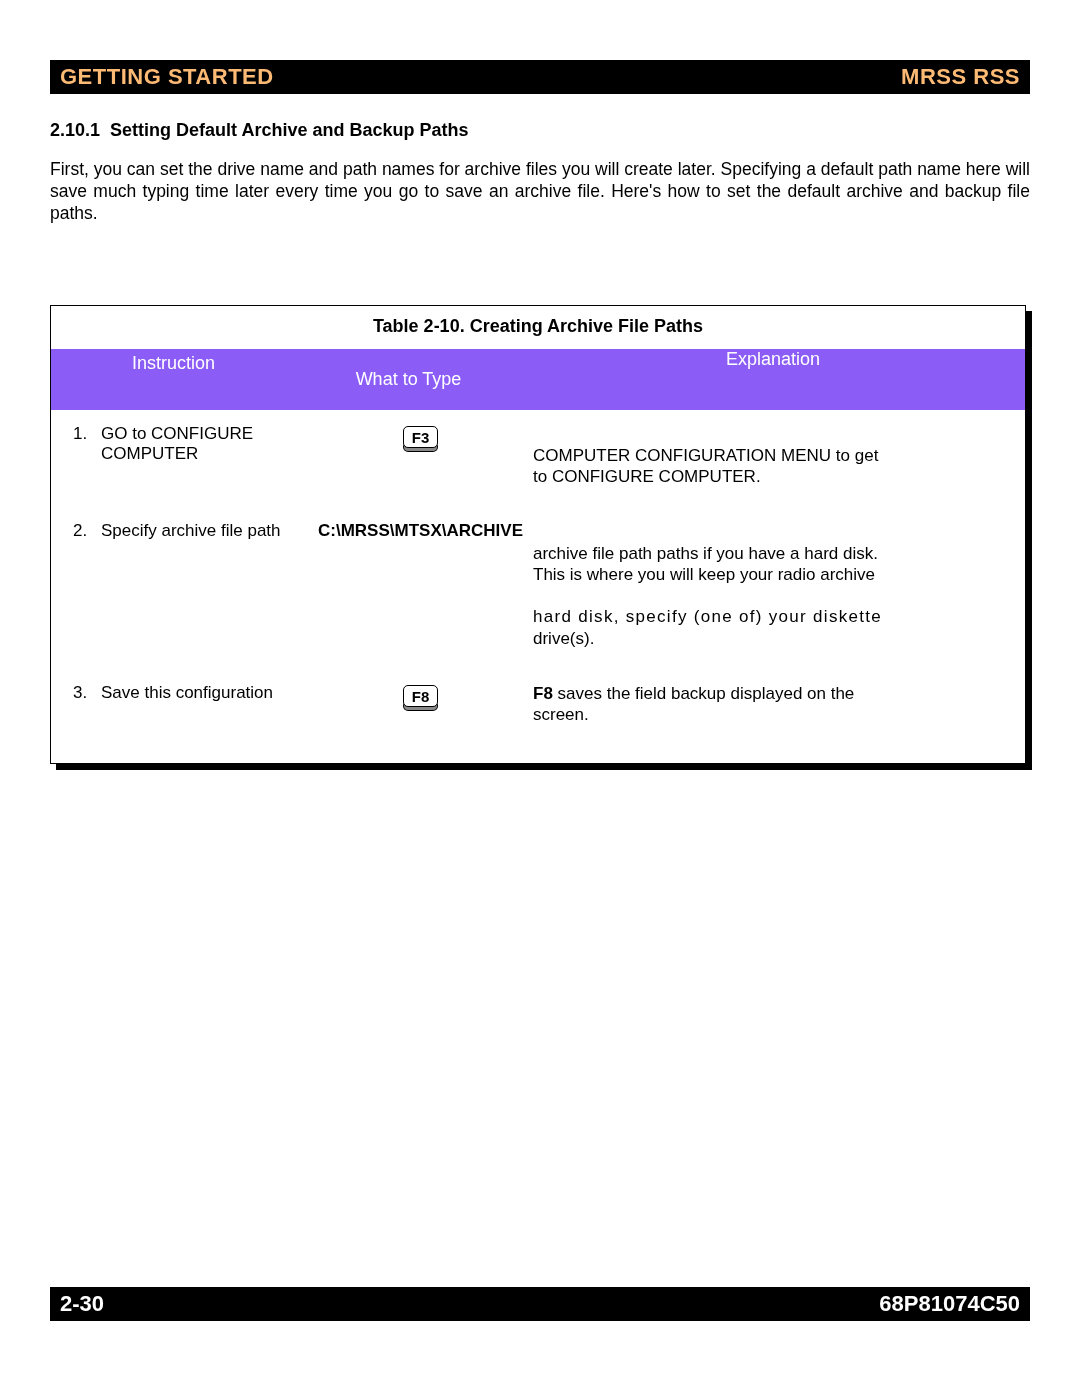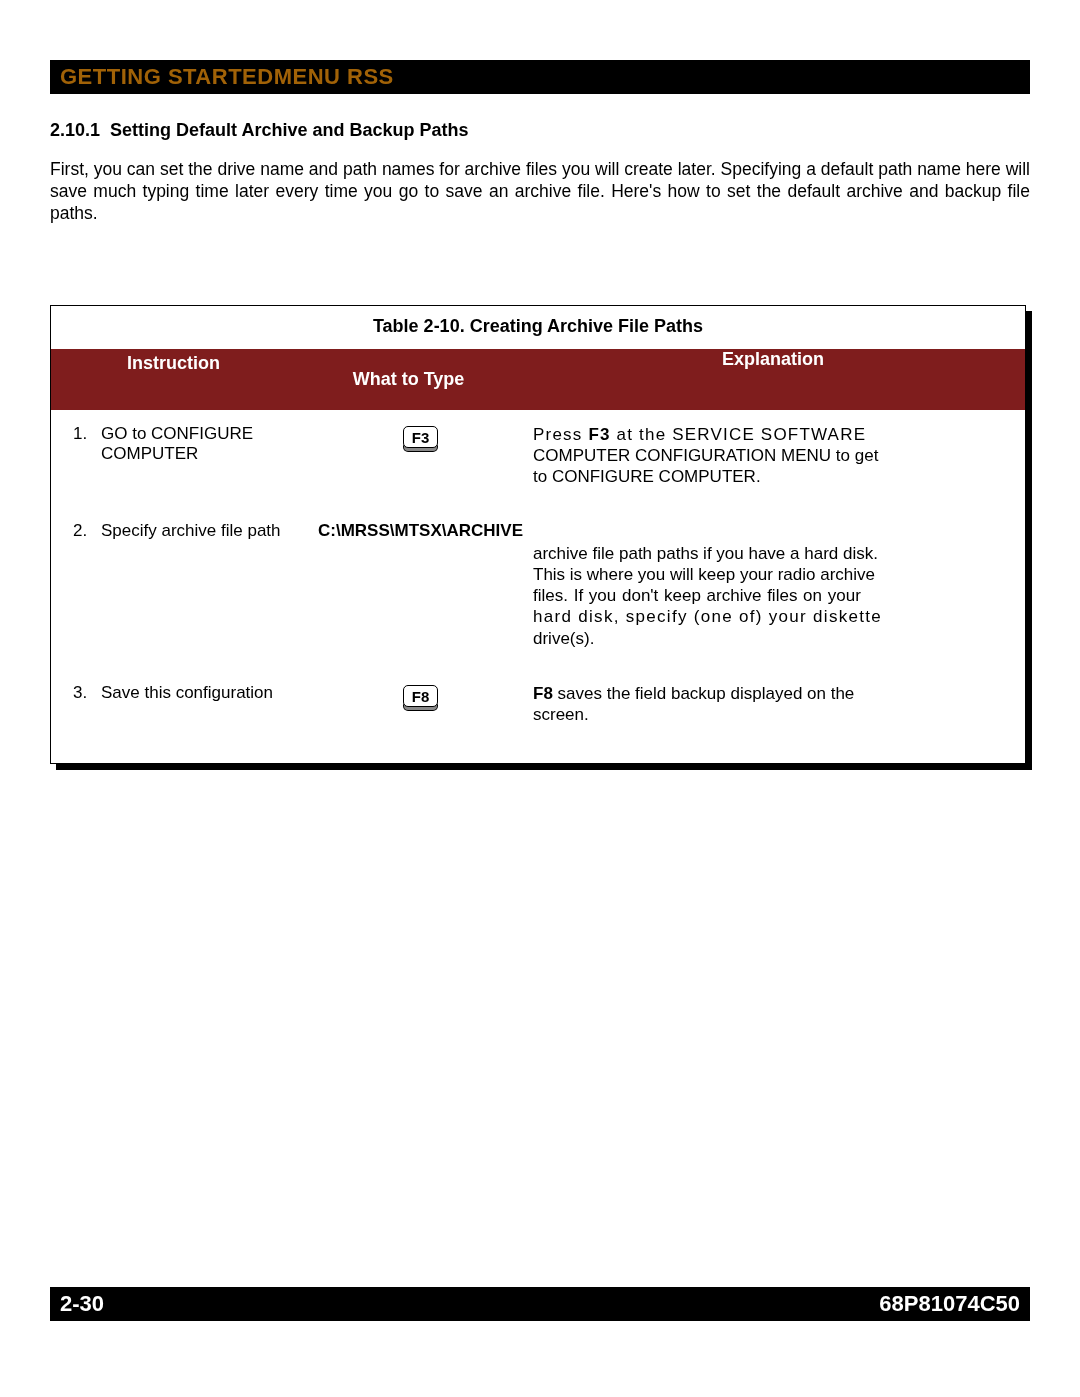--- a/index.html
+++ b/index.html
@@ -13,23 +13,24 @@
   }
   .page {
     box-sizing: border-box;
     width: 1080px;
     height: 1397px;
     padding: 60px 50px 40px 50px;
     position: relative;
   }
   .header-bar {
     display: flex;
+    justify-content: space-between;
     align-items: center;
     background: #000;
-    color: #a16207;
+    color: #fdba74;
     font-weight: bold;
     font-size: 22px;
     padding: 4px 10px;
     letter-spacing: 0.5px;
   }
   .section-heading {
     font-weight: bold;
     font-size: 18px;
     margin: 26px 0 18px 0;
   }
@@ -46,23 +47,23 @@
     margin: 0 4px 0 0;
   }
   .table-title {
     text-align: center;
     font-weight: bold;
     font-size: 18px;
     padding: 10px 0 12px 0;
   }
   .col-header-row {
     display: flex;
-    background: #7f1d1d;
+    background: #8b5cf6;
     color: #fff;
-    font-weight: bold;
+    font-weight: normal;
     font-size: 18px;
   }
   .col-header-row .col1 { width: 245px; text-align: center; padding: 4px 0; }
   .col-header-row .col2 { width: 225px; text-align: center; padding: 20px 0; }
   .col-header-row .col3 { flex: 1; text-align: center; padding: 0 0; }
   .table-body {
     padding: 14px 22px 20px 22px;
     display: flex;
     flex-direction: column;
     gap: 34px;
@@ -126,21 +127,21 @@
     font-weight: bold;
   }
 </style>
 </head>
 <body>
 
 <div class="page">
 
   <div class="header-bar">
     <span>GETTING STARTED</span>
-    <span>MENU RSS</span>
+    <span>MRSS RSS</span>
   </div>
 
   <div class="section-heading">
     <span>2.10.1</span>
     &nbsp;<span>Setting Default Archive and Backup Paths</span>
   </div>
 
   <div class="intro-paragraph">First, you can set the drive name and path names for archive files you will create later. Specifying a default path name here will save much typing time later every time you go to save an archive file. Here's how to set the default archive and backup file paths.</div>
 
   <div class="table-block">
@@ -157,41 +158,39 @@
           <span class="num">1.</span>
           <span>
             <span>GO to CONFIGURE</span><br>
             <span>COMPUTER</span>
           </span>
         </div>
         <div class="col2">
           <span class="keycap">F3</span>
         </div>
         <div class="col3">
-          <span class="row1-exp-line1">
-            <span>Press </span><span class="bold">F3</span><span> at the SERVICE SOFTWARE</span>
-          </span><br>
+          <br>
           <span>COMPUTER CONFIGURATION MENU to get</span><br>
           <span>to CONFIGURE COMPUTER.</span>
         </div>
       </div>
 
       <div class="tbl-row">
         <div class="col1">
           <span class="num">2.</span>
           <span>Specify archive file path</span>
         </div>
         <div class="col2">
           <span class="path-bold">C:\MRSS\MTSX\ARCHIVE</span>
         </div>
         <div class="col3">
           <br>
           <span>archive file path paths if you have a hard disk.</span><br>
           <span>This is where you will keep your radio archive</span><br>
-          <span class="row2-exp-line4">files. If you don't keep archive files on your</span><br>
+          <br>
           <span class="row2-exp-line5">hard disk, specify (one of) your diskette</span><br>
           <span>drive(s).</span>
         </div>
       </div>
 
       <div class="tbl-row" style="margin-bottom:18px;">
         <div class="col1">
           <span class="num">3.</span>
           <span>Save this configuration</span>
         </div>

